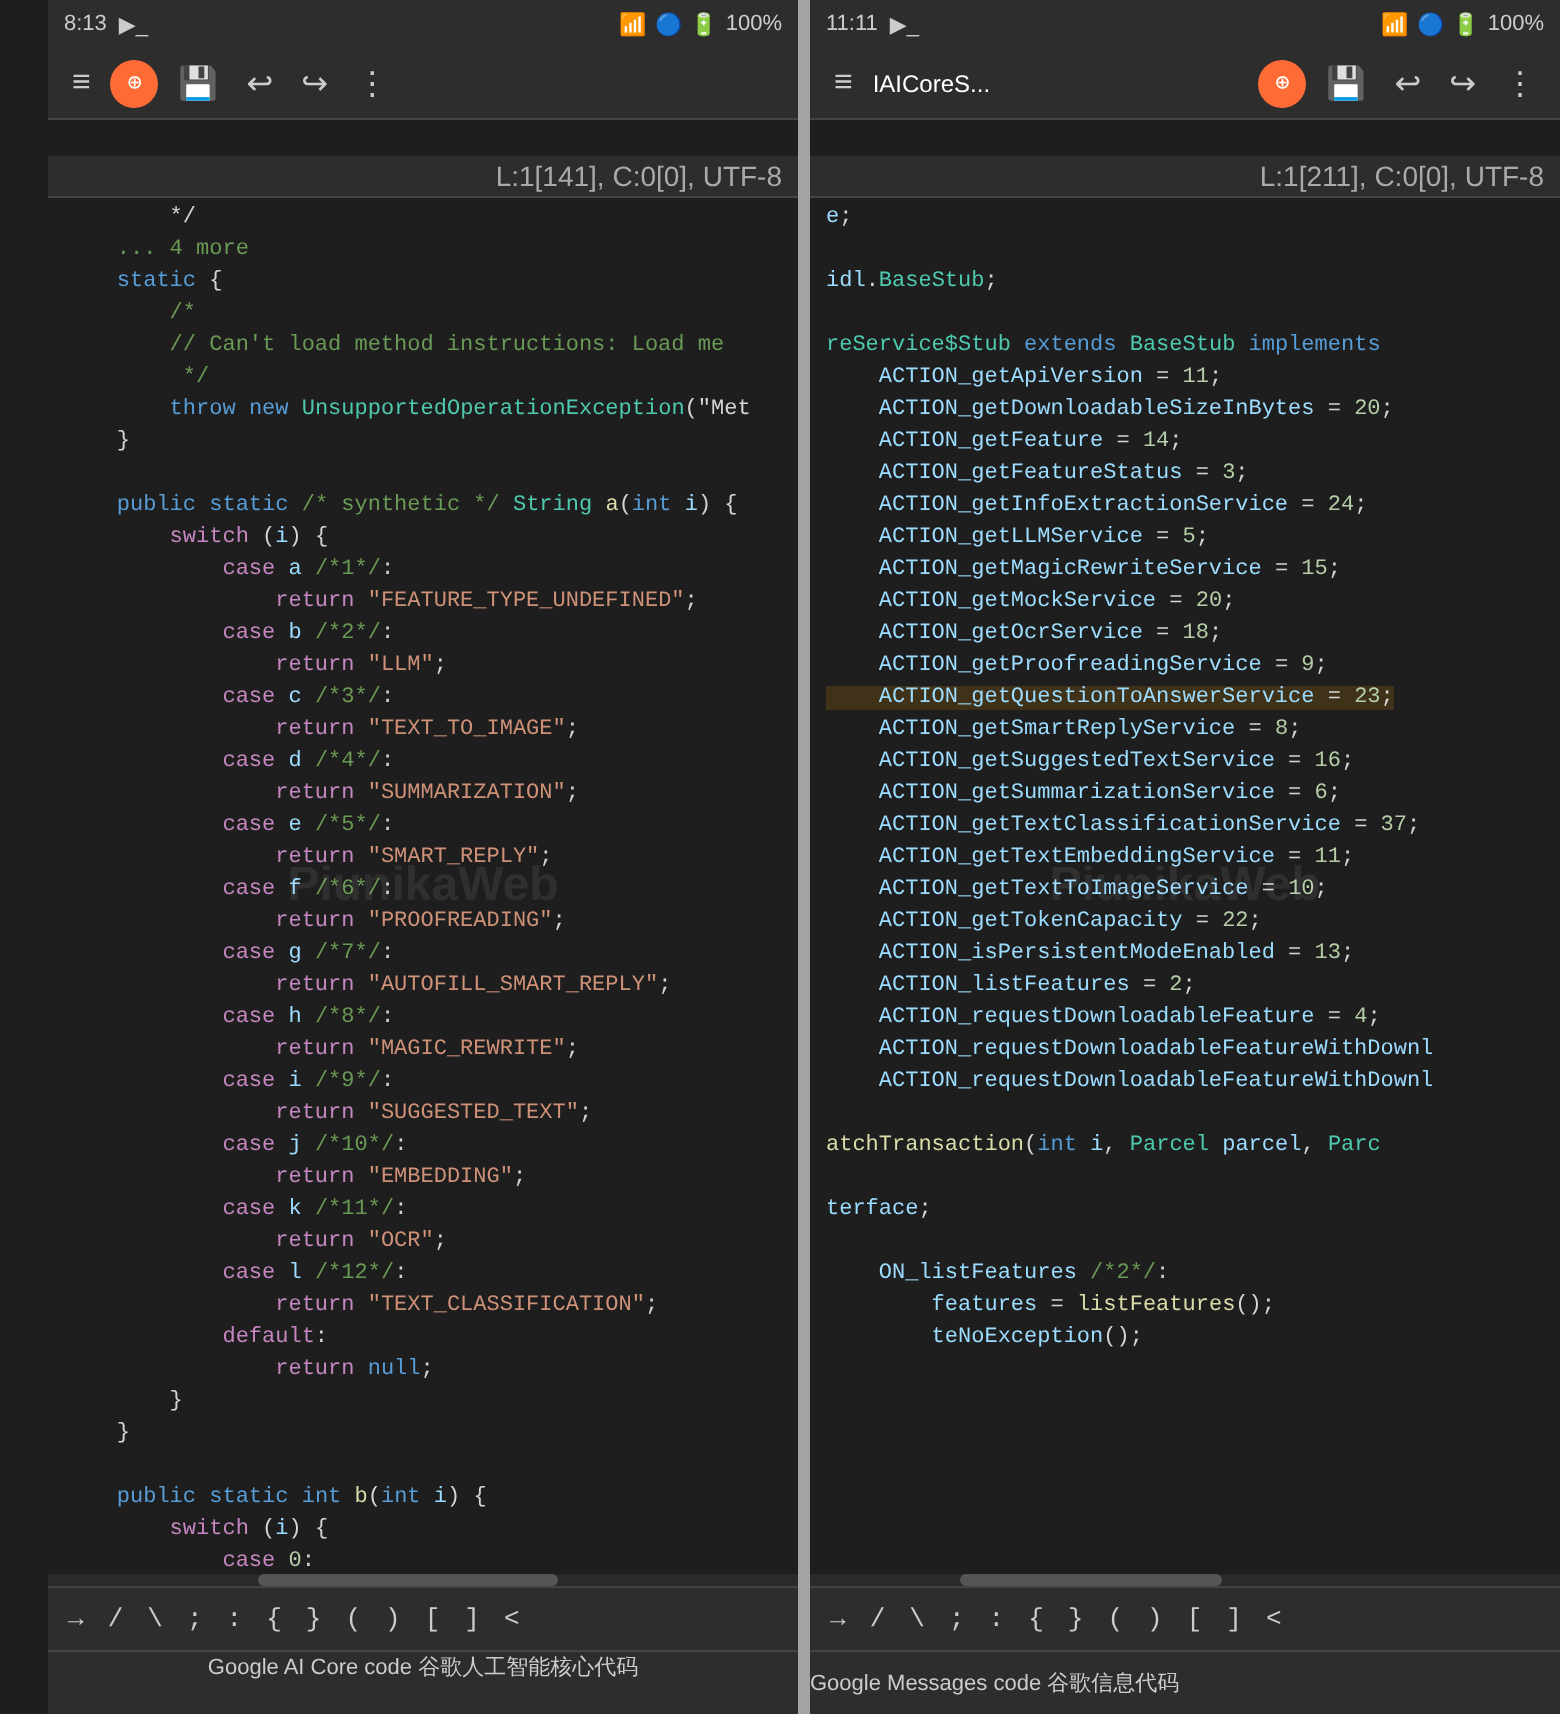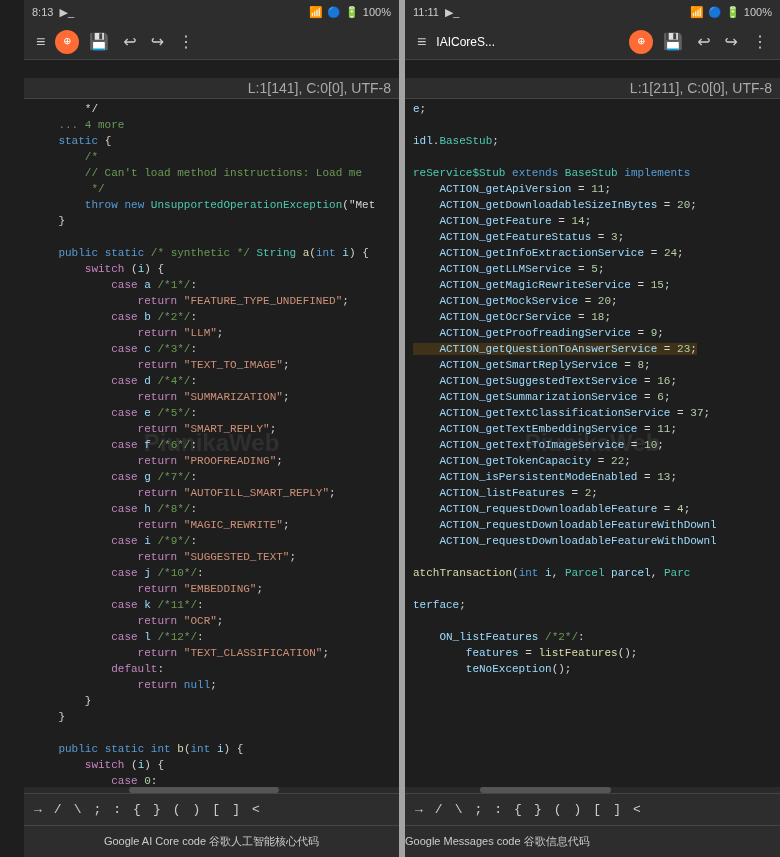--- a/index.html
+++ b/index.html
@@ -278,21 +278,21 @@
       <span class="bottom-btn">:</span>
       <span class="bottom-btn">{</span>
       <span class="bottom-btn">}</span>
       <span class="bottom-btn">(</span>
       <span class="bottom-btn">)</span>
       <span class="bottom-btn">[</span>
       <span class="bottom-btn">]</span>
       <span class="bottom-btn">&lt;</span>
     </div>
 
-    <div style="background:#2d2d2d; height:32px; display:flex; align-items:center; justify-content:center; border-top:1px solid #444;">
+    <div style="background:#2d2d2d; height:32px; display:flex; align-items:flex-start; justify-content:center; border-top:1px solid #444;">
       <span style="color:#ccc; font-family:sans-serif; font-size:11px; text-align:center;">Google AI Core code  谷歌人工智能核心代码</span>
     </div>
   </div>
 
   <div class="panel full-layout">
 
     <div class="status-bar">
       <div class="status-bar-left">
         <span>11:11</span>
         <span>▶_</span>

